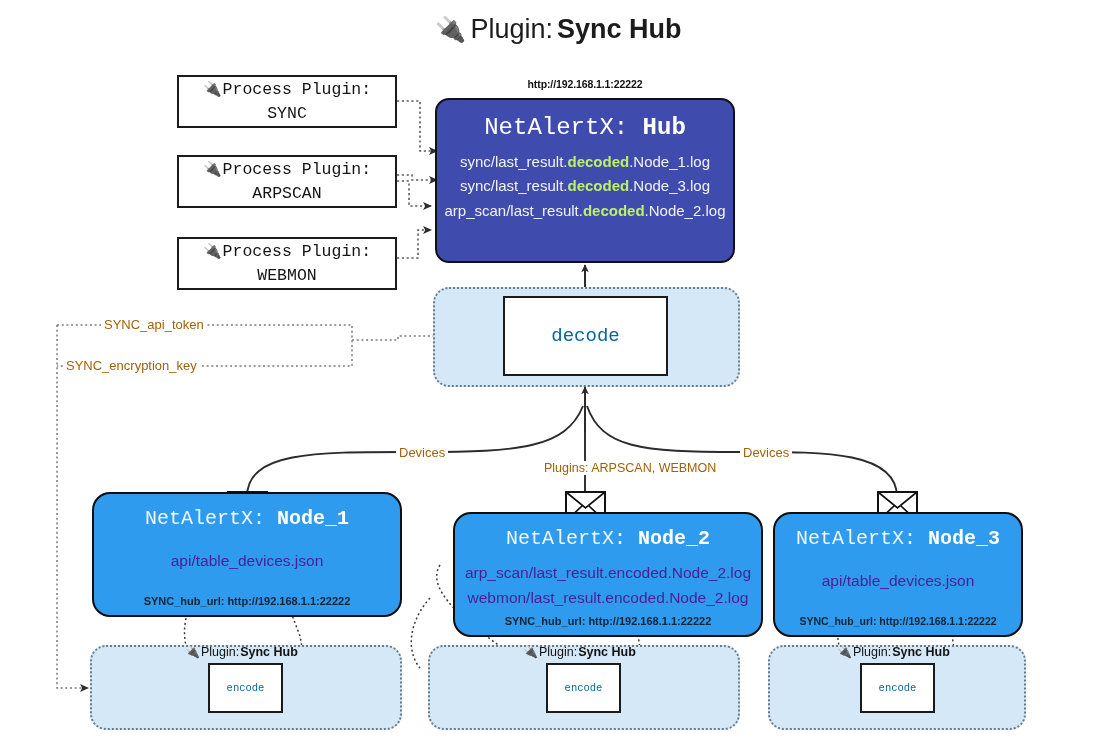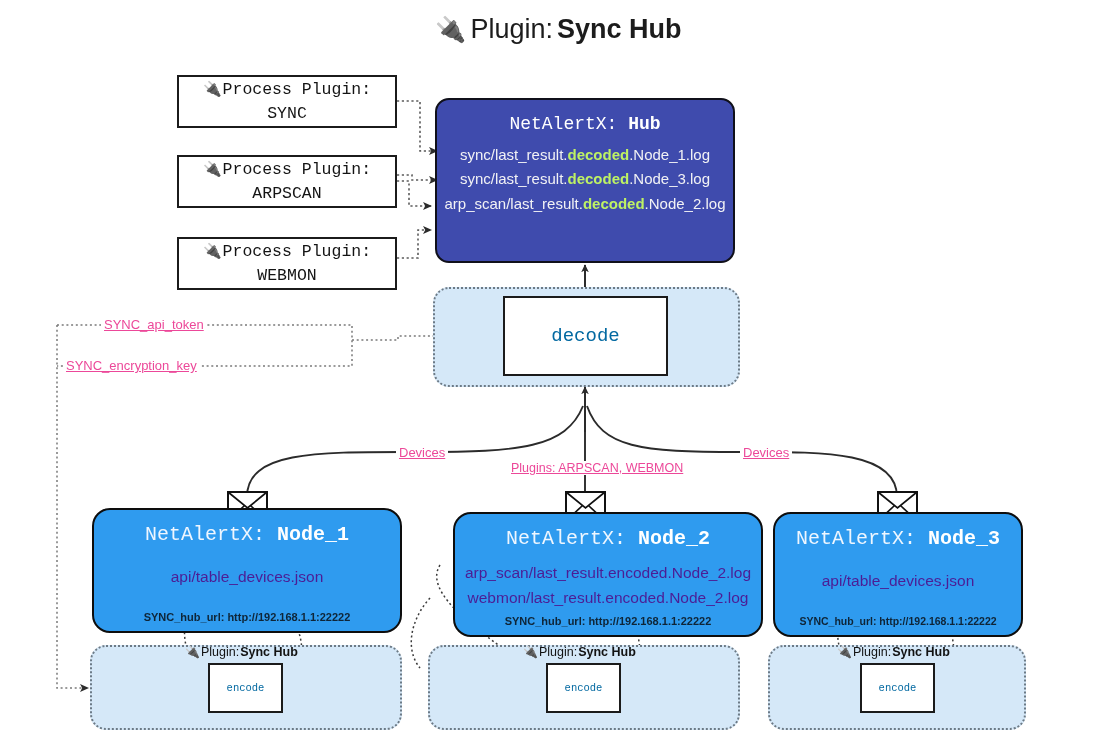--- a/index.html
+++ b/index.html
@@ -42,21 +42,21 @@
     font-size:10.5px;font-weight:700;color:#121212;text-align:center;
     letter-spacing:-0.1px;
   }
   #hub{
     background:#3f4bad;border:2px solid #10101a;border-radius:14px;
     display:flex;flex-direction:column;align-items:center;
     padding-top:14px;color:#ffffff;
   }
   #hub .hubtitle{
     font-family:"Liberation Mono","DejaVu Sans Mono",monospace;
-    font-size:18px;margin-bottom:9px;white-space:nowrap;
+    font-size:24px;margin-bottom:9px;white-space:nowrap;
   }
   #hub .hubtitle b{font-weight:700;}
   #hub .logline{
     font-size:15px;line-height:1.62;white-space:nowrap;color:#f2f2f5;
   }
   #hub .logline b{font-weight:700;color:#bef264;}
 
   
   .group{
     background:#d5e8f8;border:2px dotted #6c7a86;border-radius:16px;
@@ -94,24 +94,24 @@
   
   .pluglabel{
     position:absolute;font-size:12.5px;color:#121212;white-space:nowrap;
     display:flex;align-items:center;gap:1px;
   }
   .pluglabel .plug{font-size:12px;}
   .pluglabel b{font-weight:700;}
 
   
   .elabel{
-    position:absolute;font-size:13px;color:#ec4899;white-space:nowrap;
-    background:#ffffff;padding:0 3px;text-decoration:underline;
-  }
-  .elabel.small{font-size:12.5px;}
+    position:absolute;font-size:13px;color:#a16207;white-space:nowrap;
+    background:#ffffff;padding:0 3px;
+  }
+  .elabel.small{font-size:12.5px;margin-left:33px;}
 </style>
 </head>
 <body>
 
 <div id="stage">
 
   <svg id="edges" viewBox="0 0 1117 754">
     <defs>
       <marker id="arrSolid" markerWidth="9" markerHeight="9" refX="7.2" refY="4.2" orient="auto" markerUnits="userSpaceOnUse">
         <path d="M0,0.4 L8,4.2 L0,8 L1.9,4.2 Z" fill="#2b2b2b"></path>
@@ -194,20 +194,21 @@
   </div>
 
   <div class="node procbox" style="left:177px;top:237px;width:220px;height:53px;">
     <div class="l1">
       <span class="plug">🔌</span>
       <span>Process Plugin:</span>
     </div>
     <div>WEBMON</div>
   </div>
 
+  <div class="node" id="huburl" style="left:435px;top:78px;width:300px;">http://192.168.1.1:22222</div>
 
   <div class="node" id="hub" style="left:435px;top:98px;width:300px;height:165px;">
     <div class="hubtitle">
       <span>NetAlertX:</span>
       <b>Hub</b>
     </div>
     <div class="logline">
       <span>sync/last_result.</span><b>decoded</b><span>.Node_1.log</span>
     </div>
     <div class="logline">
@@ -223,21 +224,21 @@
     <span>decode</span>
   </div>
 
   <div class="elabel" style="left:101px;top:317px;">SYNC_api_token</div>
   <div class="elabel" style="left:63px;top:358px;">SYNC_encryption_key</div>
 
   <div class="elabel" style="left:396px;top:445px;">Devices</div>
   <div class="elabel" style="left:740px;top:445px;">Devices</div>
   <div class="elabel small" style="left:508px;top:461px;">Plugins: ARPSCAN, WEBMON</div>
 
-  <div class="node netnode" style="left:92px;top:508px;width:310px;height:125px;position:absolute;">
+  <div class="node netnode" style="left:92px;top:492px;width:310px;height:125px;position:absolute;">
     <div class="ntitle">
       <span>NetAlertX:</span>
       <b>Node_1</b>
     </div>
     <div class="nline" style="margin-top:19px;">api/table_devices.json</div>
     <div class="nfoot">SYNC_hub_url: http://192.168.1.1:22222</div>
   </div>
 
   <div class="node netnode" style="left:432px;top:512px;width:310px;height:125px;position:absolute;margin-left:21px;">
     <div class="ntitle">

